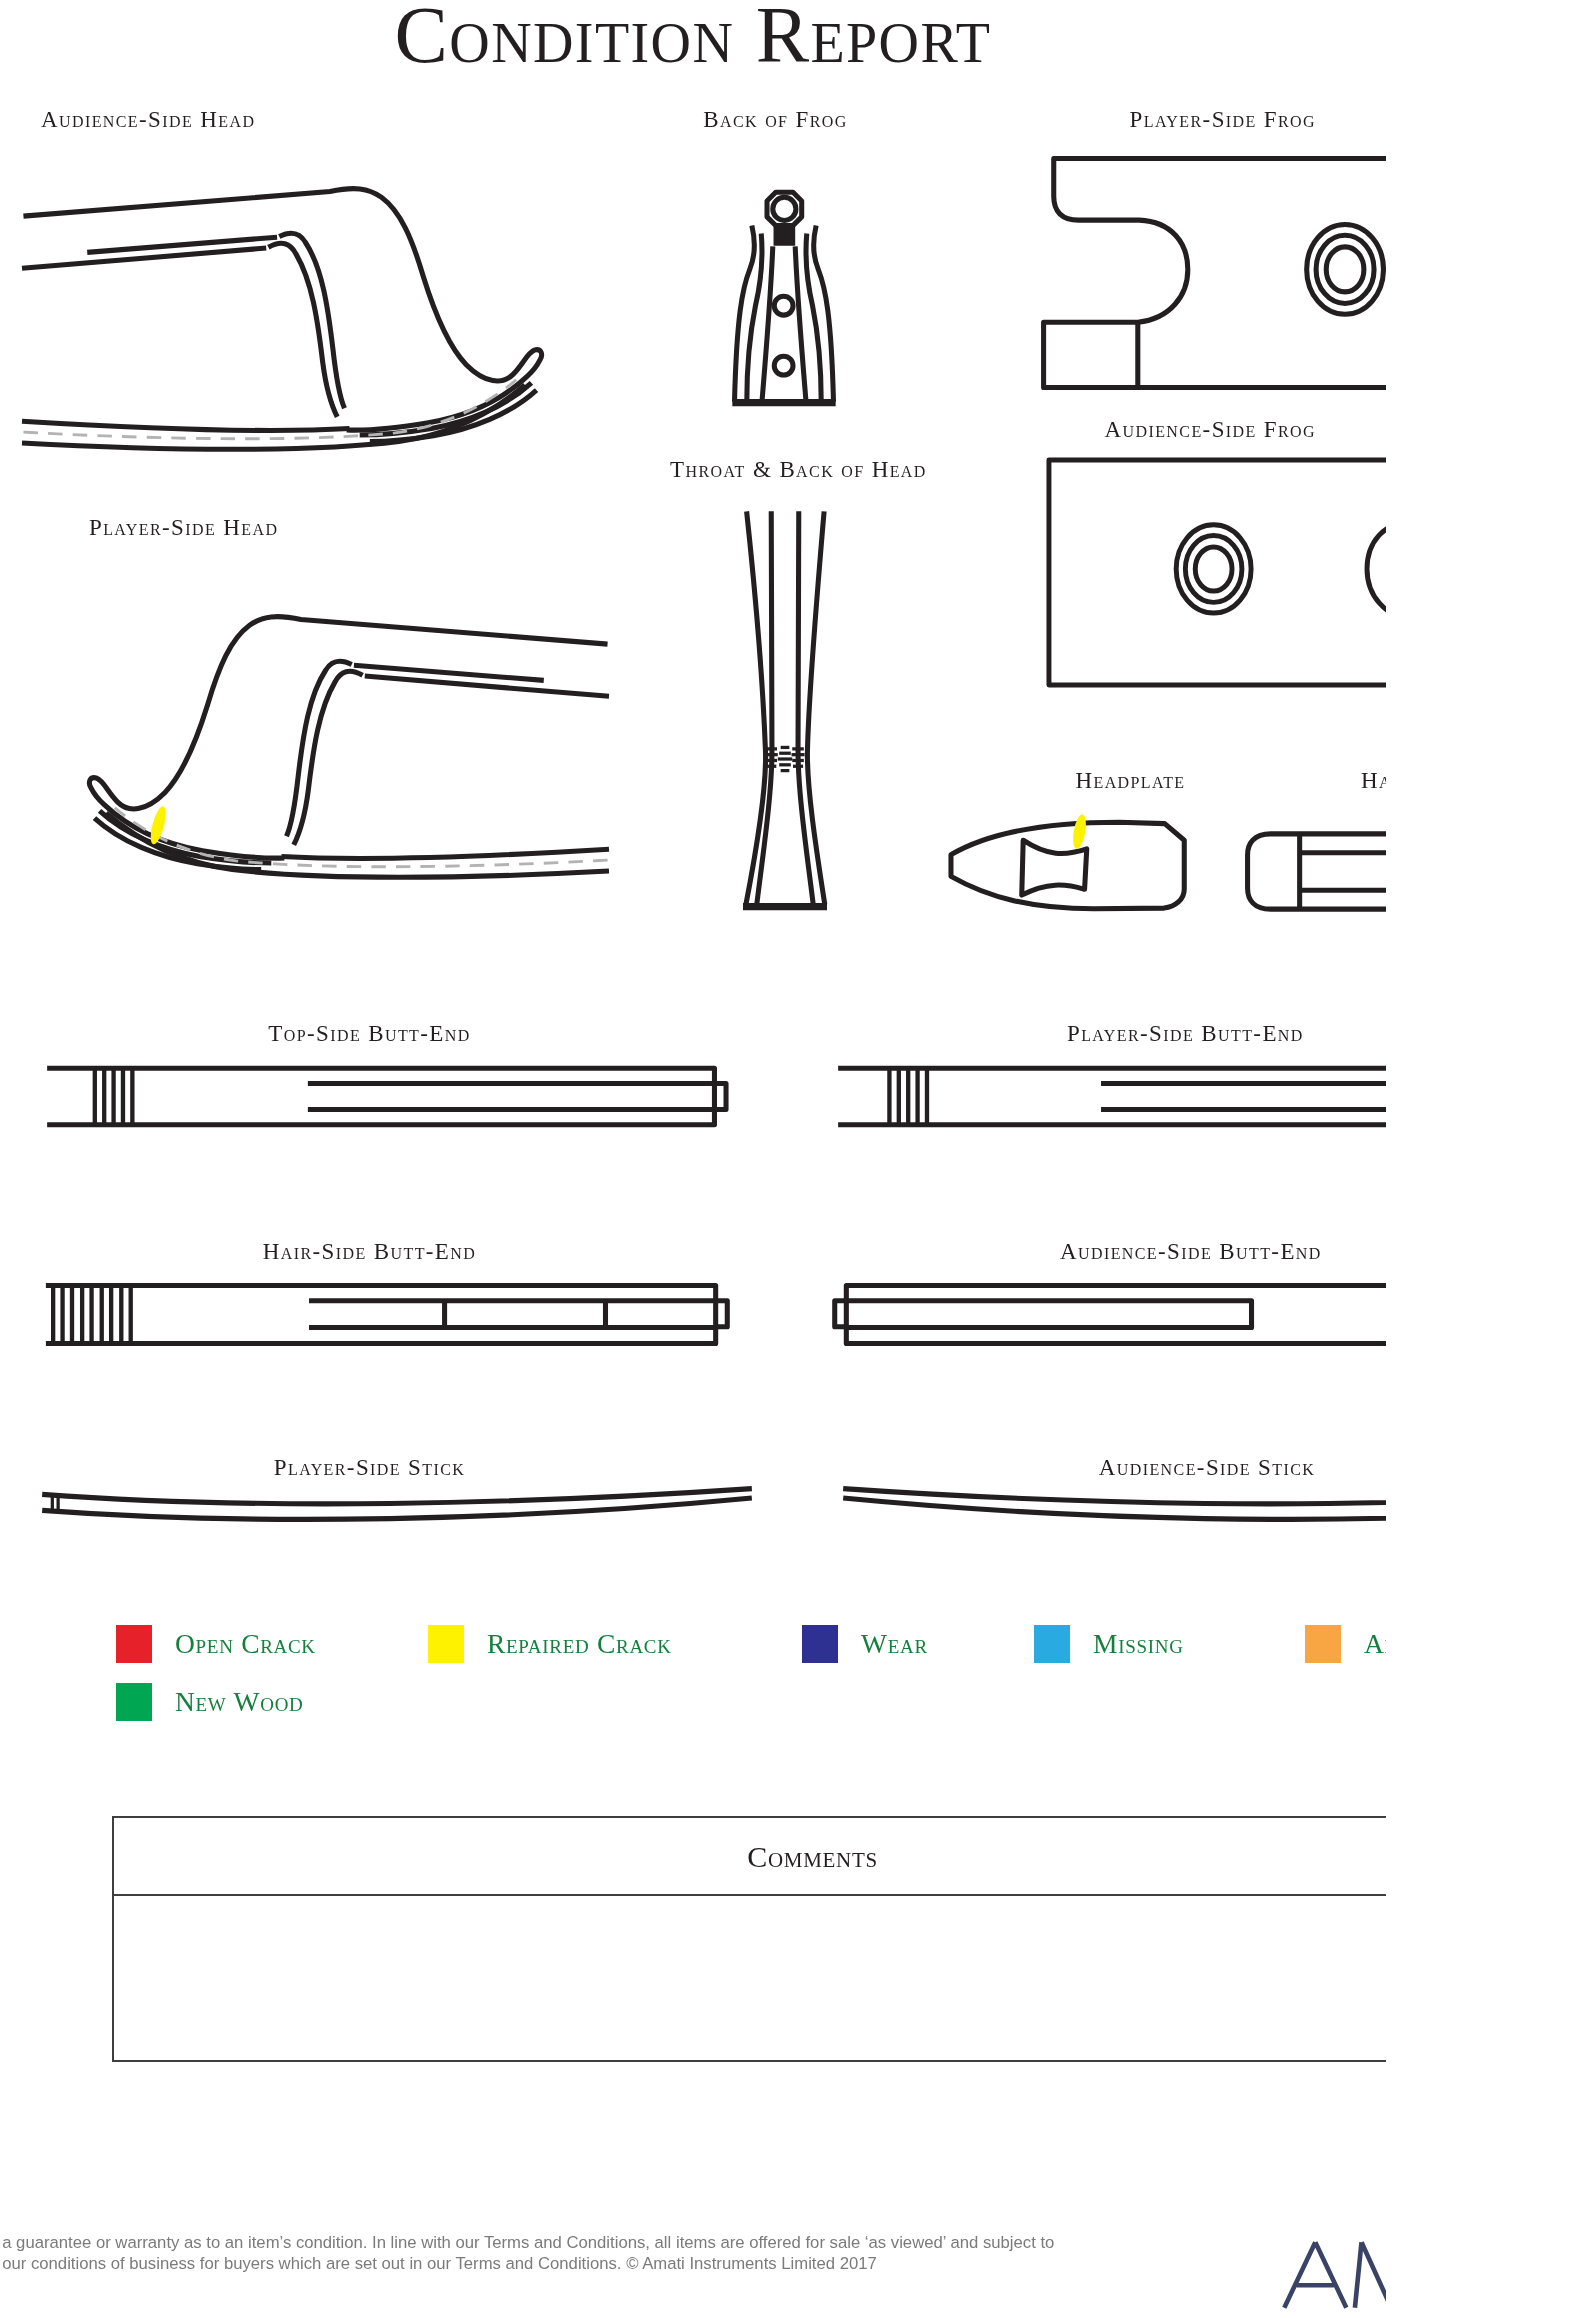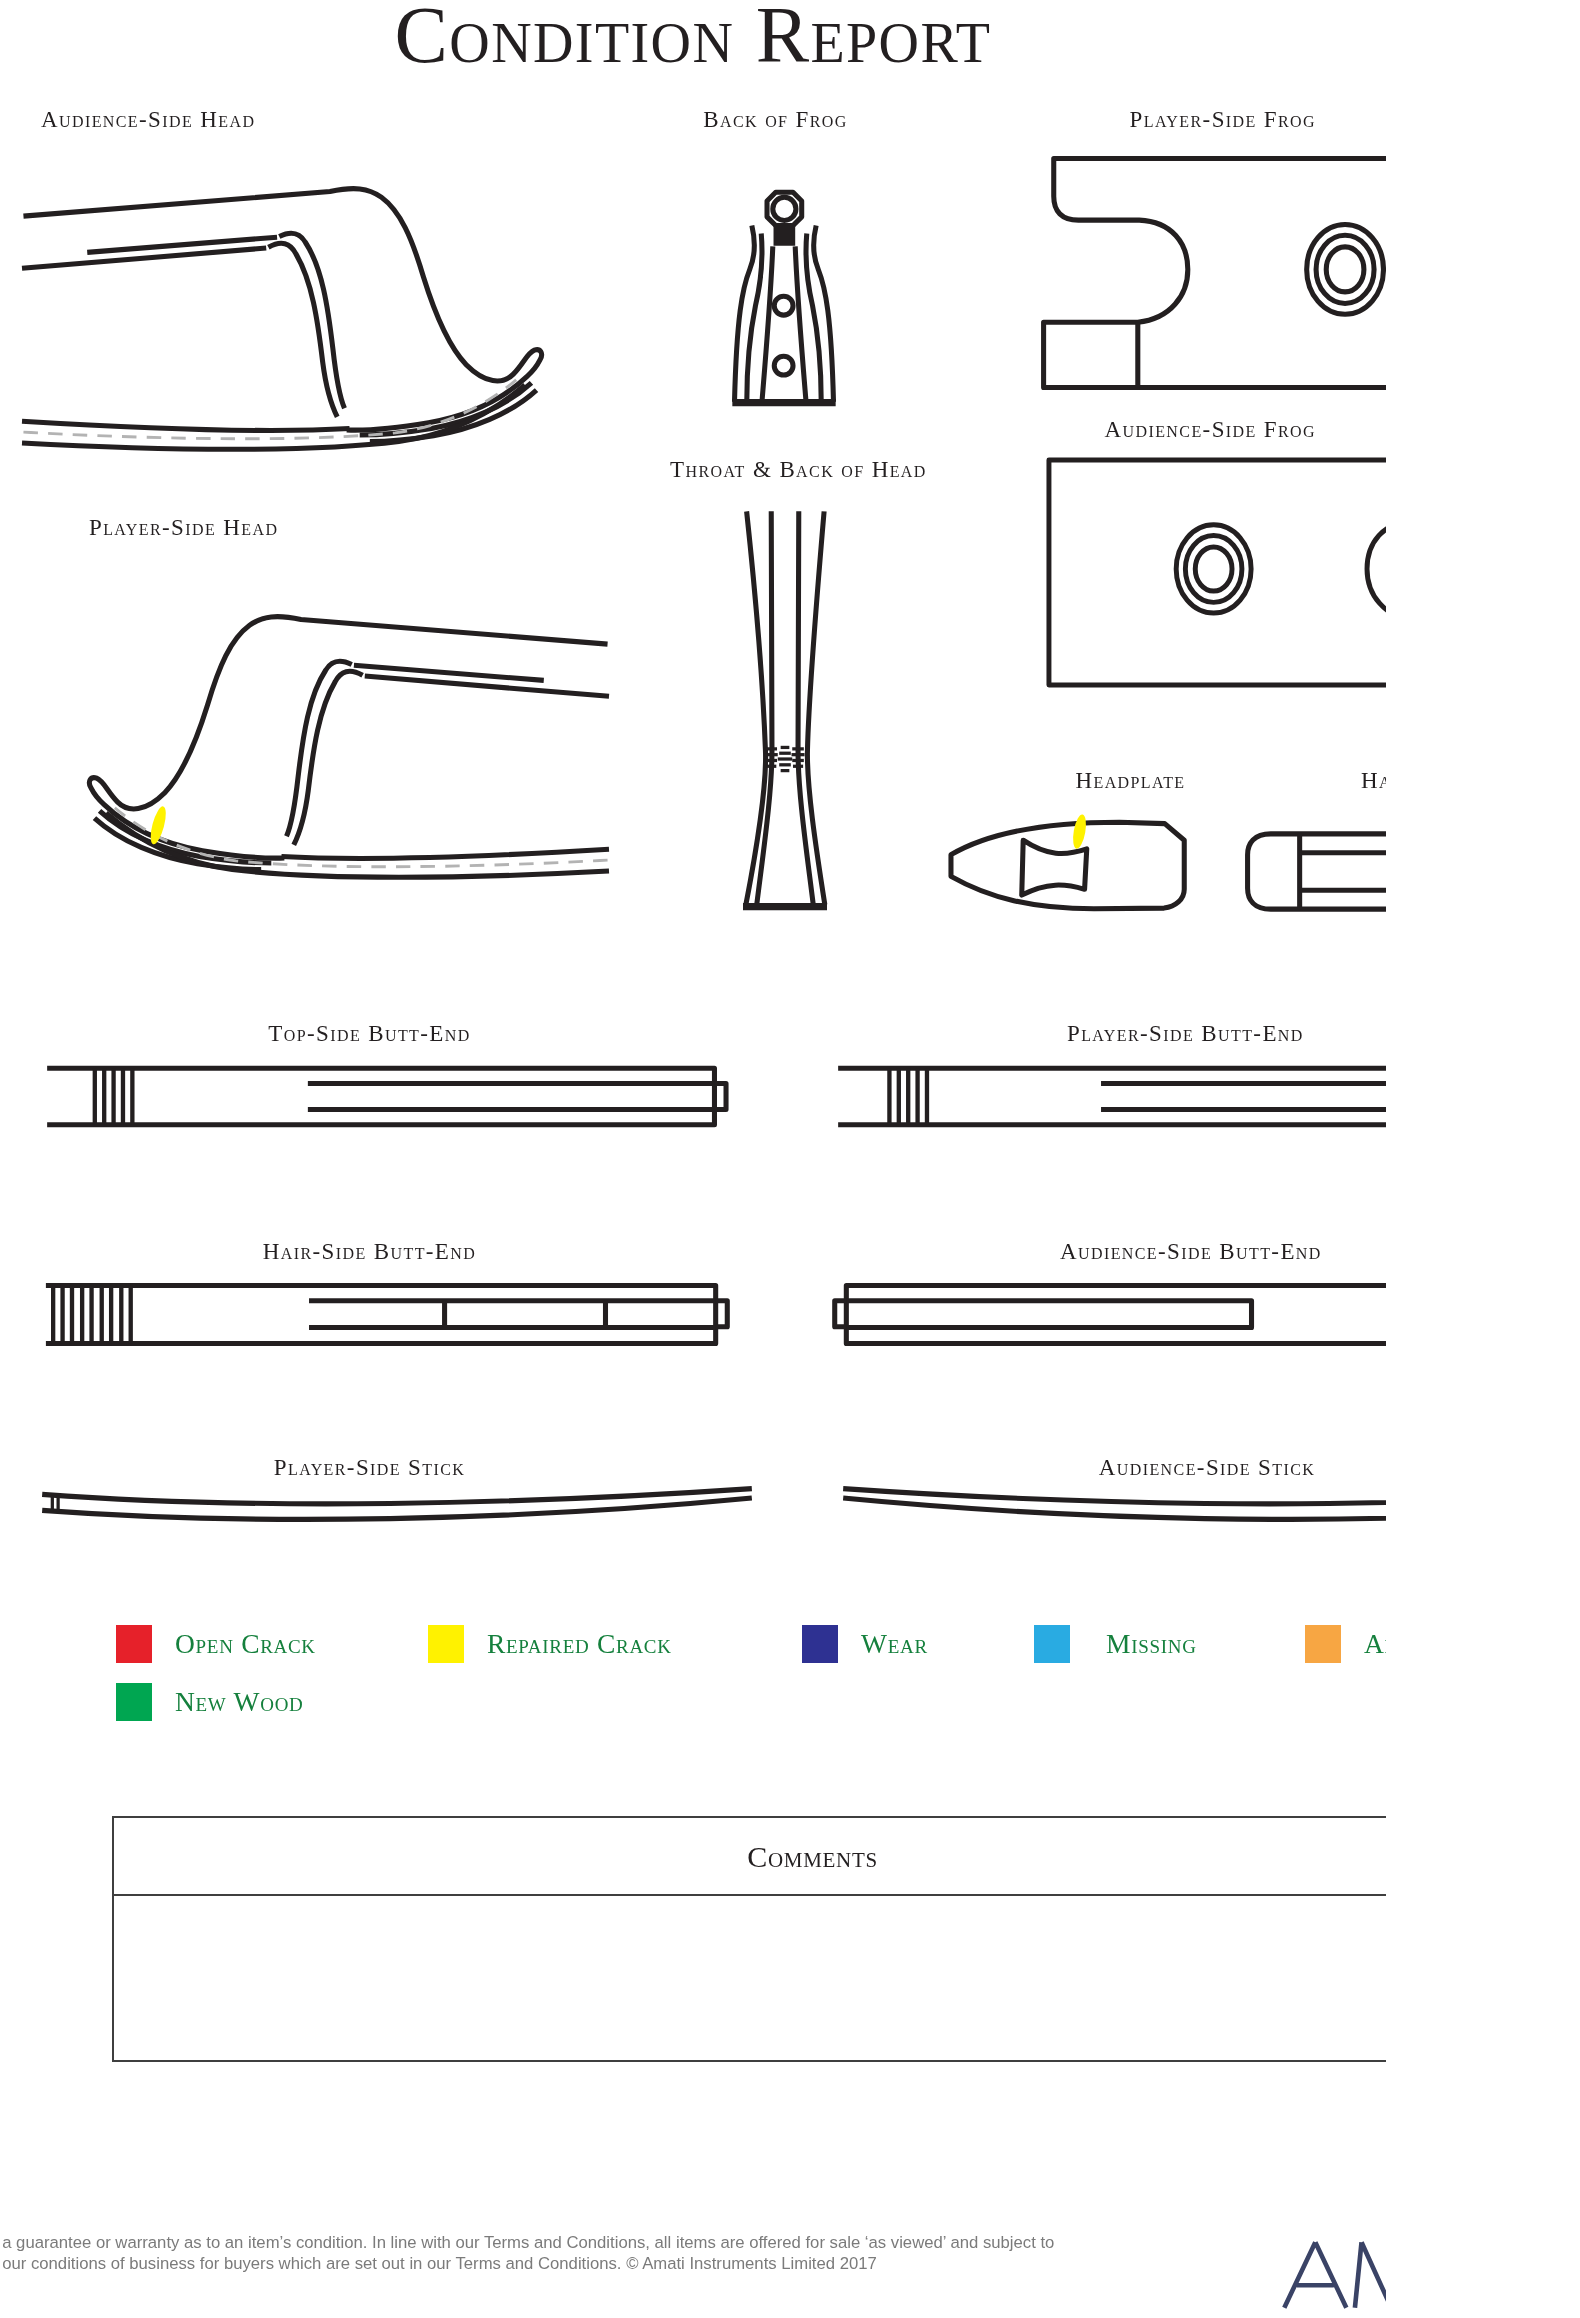--- a/index.html
+++ b/index.html
@@ -291,21 +291,21 @@
     <span class="legend-label">Open Crack</span>
   </div>
   <div class="legend-item" style="left:428px;top:1625px;">
     <span class="swatch" style="background: rgb(255, 242, 0);"></span>
     <span class="legend-label">Repaired Crack</span>
   </div>
   <div class="legend-item" style="left:802px;top:1625px;">
     <span class="swatch" style="background: rgb(46, 49, 146);"></span>
     <span class="legend-label">Wear</span>
   </div>
-  <div class="legend-item" style="left:1034px;top:1625px;gap:13px;">
+  <div class="legend-item" style="left:1034px;top:1625px;">
     <span class="swatch" style="background: rgb(41, 171, 226);"></span>
     <span class="legend-label">Missing</span>
   </div>
   <div class="legend-item" style="left:1305px;top:1625px;">
     <span class="swatch" style="background: rgb(247, 166, 67);"></span>
     <span class="legend-label">Abrasions</span>
   </div>
   <div class="legend-item" style="left:116px;top:1683px;">
     <span class="swatch" style="background: rgb(0, 166, 81);"></span>
     <span class="legend-label">New Wood</span>

